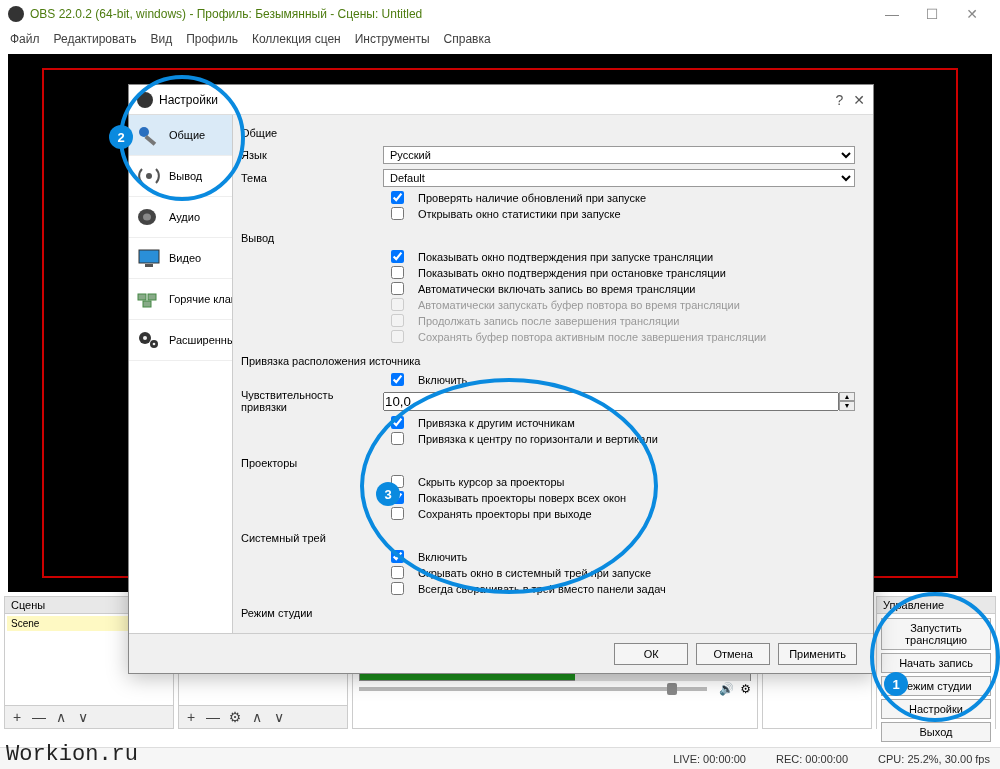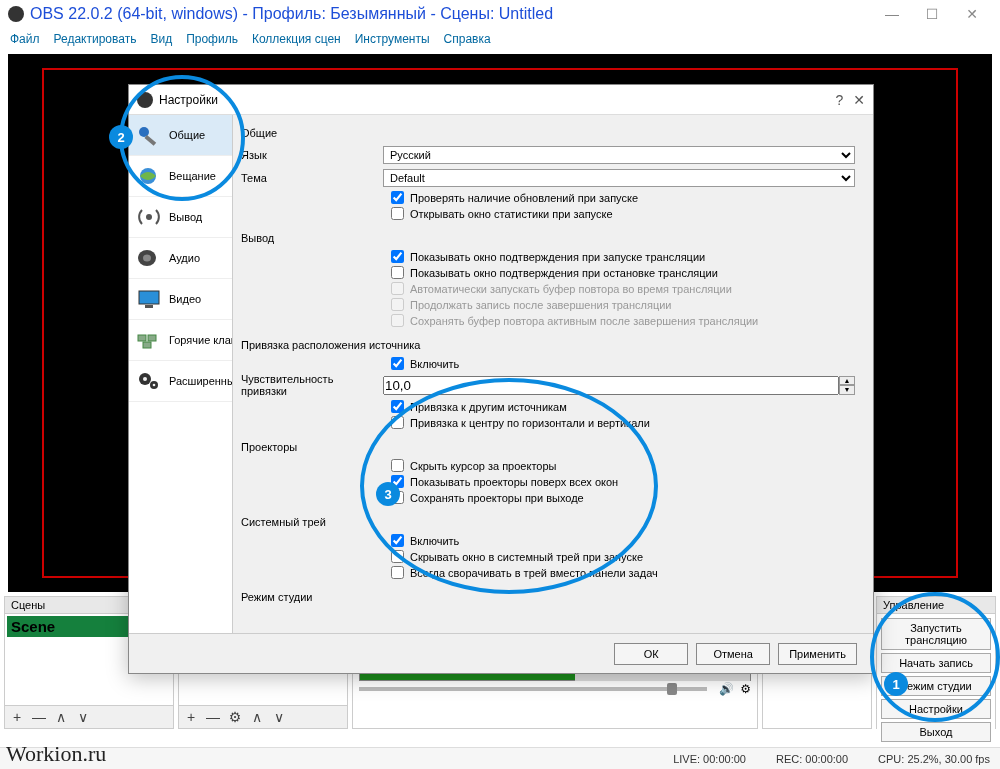--- a/index.html
+++ b/index.html
@@ -1,46 +1,46 @@
 <!DOCTYPE html>
 <html><head>
 <meta charset="utf-8">
 <style>
 * { box-sizing: border-box; margin: 0; padding: 0; font-family: "Segoe UI", Tahoma, sans-serif; }
 body { width: 1000px; height: 769px; background: #fff; position: relative; overflow: hidden; font-size: 12px; color: #000; }
 
 
 .titlebar { height: 28px; display: flex; align-items: center; padding: 0 8px; background: #fff; }
 .titlebar .obs-logo { width: 16px; height: 16px; border-radius: 50%; background: #333; margin-right: 6px; }
-.titlebar .title { color: #1d4ed8; font-size: 16px; }
+.titlebar .title { color: #4d7c0f; font-size: 12px; }
 .titlebar .win-controls { margin-left: auto; display: flex; gap: 0; }
 .titlebar .win-btn { width: 40px; height: 28px; display: flex; align-items: center; justify-content: center; color: #888; font-size: 14px; }
 
-.menubar { height: 22px; display: flex; align-items: center; gap: 14px; padding: 0 10px; color: #0369a1; font-size: 12px; }
+.menubar { height: 22px; display: flex; align-items: center; gap: 14px; padding: 0 10px; color: #404040; font-size: 12px; }
 .menubar span { cursor: default; }
 
 .main-area { position: absolute; left: 4px; right: 4px; top: 54px; bottom: 40px; }
 
 .preview { position: absolute; left: 4px; right: 4px; top: 0; height: 538px; background: #000; }
 .preview .red-frame { position: absolute; left: 34px; top: 14px; right: 34px; bottom: 14px; border: 2px solid #c00; }
 
 
 .panels { position: absolute; left: 0; right: 0; top: 542px; bottom: 0; display: flex; gap: 4px; }
 .panel { background: #f0f0f0; border: 1px solid #ccc; display: flex; flex-direction: column; }
 .panel-header { background: #e8e8e8; padding: 2px 6px; font-size: 11px; border-bottom: 1px solid #ccc; }
 .panel-body { flex: 1; background: #fff; position: relative; }
 
 .scenes-panel { width: 170px; }
 .sources-panel { width: 170px; }
 .mixer-panel { flex: 1; }
 .transitions-panel { width: 110px; }
 .controls-panel { width: 120px; }
 
 .scenes-panel .panel-body { padding: 2px; }
-.scene-item { padding: 2px 4px; background: #15803d; font-size: 15px; font-weight: bold; }
+.scene-item { padding: 2px 4px; background: #fef9c3; font-size: 10px; }
 
 .panel-footer { display: flex; align-items: center; gap: 6px; padding: 3px 4px; background: #f0f0f0; border-top: 1px solid #ccc; font-size: 14px; color: #444; }
 .panel-footer .ficon { width: 16px; text-align: center; }
 
 .mixer-panel .panel-body { padding: 4px 6px; }
 .mix-row { margin-bottom: 6px; }
 .mix-row .mix-head { display: flex; justify-content: space-between; font-size: 10px; color: #444; }
 .mix-row .meter { height: 10px; background: linear-gradient(to right, #1a8a1a 0%, #1a8a1a 60%, #c7c71f 75%, #c22 90%, #c22 100%); border: 1px solid #888; position: relative; }
 .mix-row .meter::after { content:""; position:absolute; right:0; top:-1px; bottom:-1px; width:45%; background:#ddd; }
 .mix-row .mix-foot { display: flex; justify-content: flex-end; gap: 6px; align-items: center; font-size: 12px; margin-top: 1px; }
@@ -74,32 +74,32 @@
 .group-title { font-size: 11px; font-weight: normal; padding: 4px 0 6px 0; }
 .form-row { display: flex; align-items: center; margin-bottom: 3px; min-height: 20px; }
 .form-label { width: 142px; text-align: left; padding-right: 8px; font-size: 11px; }
 .form-control { flex: 1; }
 .form-control select, .form-control input[type=number] { width: 100%; font-size: 11px; padding: 1px 2px; border: 1px solid #999; background: #fff; }
 .spin-wrap { display:flex; }
 .spin-wrap input { flex:1; }
 .spin-wrap .spins { width:16px; display:flex; flex-direction:column; }
 .spin-wrap .spins span { flex:1; border:1px solid #999; background:#eee; font-size:7px; text-align:center; line-height:7px; }
 
-.check-row { display: flex; align-items: center; gap: 6px; padding-left: 150px; margin-bottom: 3px; font-size: 11px; }
+.check-row { display: flex; align-items: center; gap: 14px; padding-left: 150px; margin-bottom: 3px; font-size: 11px; }
 .check-row input[type=checkbox] { width: 13px; height: 13px; }
 .check-row.disabled { color: #999; }
 
 .dialog-buttons { height: 40px; display: flex; align-items: center; justify-content: flex-end; gap: 8px; padding: 0 16px; border-top: 1px solid #ccc; background: #f0f0f0; }
 .dlg-btn { min-width: 74px; padding: 4px 10px; font-size: 11px; background: #f5f5f5; border: 1px solid #888; }
 
 
 .anno-circle { position: absolute; border: 4px solid #0a8adf; border-radius: 50%; pointer-events: none; }
 .anno-badge { position: absolute; width: 24px; height: 24px; border-radius: 50%; background: #0a8adf; color: #fff; font-size: 13px; display: flex; align-items: center; justify-content: center; pointer-events: none; font-weight:bold; }
 
-.watermark { position: absolute; left: 6px; bottom: 2px; font-size: 22px; color: #222; font-family: Liberation Serif, serif; }
+.watermark { position: absolute; left: 6px; bottom: 2px; font-size: 22px; color: #222; font-family: Liberation Mono, monospace; }
 
 
 svg { display:block; }
 </style>
 </head>
 <body>
 
 <div class="titlebar">
   <div class="obs-logo"></div>
   <div class="title">OBS 22.0.2 (64-bit, windows) - Профиль: Безымянный - Сцены: Untitled</div>
@@ -223,29 +223,20 @@
             <svg width="26" height="22">
               <circle cx="8" cy="8" r="5" fill="#2a6fbf"></circle>
               <rect x="11" y="11" width="12" height="4" fill="#777" transform="rotate(40 11 11)"></rect>
             </svg>
           </span>
         <span>Общие</span>
       </div>
       <div class="cat-item">
         <span class="cat-icon">
             <svg width="26" height="22">
-              <circle cx="12" cy="11" r="8" fill="#3a8fd8"></circle>
-              <path d="M4 11 Q12 3 20 11 Q12 19 4 11" fill="#6fb64a"></path>
-            </svg>
-          </span>
-        <span>Вещание</span>
-      </div>
-      <div class="cat-item">
-        <span class="cat-icon">
-            <svg width="26" height="22">
               <circle cx="13" cy="11" r="3" fill="#555"></circle>
               <path d="M6 4 A10 10 0 0 0 6 18" stroke="#555" fill="none" stroke-width="2"></path>
               <path d="M20 4 A10 10 0 0 1 20 18" stroke="#555" fill="none" stroke-width="2"></path>
             </svg>
           </span>
         <span>Вывод</span>
       </div>
       <div class="cat-item">
         <span class="cat-icon">
             <svg width="26" height="22">
@@ -311,20 +302,24 @@
 
       <div class="group">
         <div class="group-title">Вывод</div>
         <div class="check-row">
             <input type="checkbox" checked="" style="">
             <span>Показывать окно подтверждения при запуске трансляции</span>
           </div>
         <div class="check-row">
             <input type="checkbox" style="">
             <span>Показывать окно подтверждения при остановке трансляции</span>
+          </div>
+        <div class="check-row">
+            <input type="checkbox" style="">
+            <span>Автоматически включать запись во время трансляции</span>
           </div>
         <div class="check-row disabled">
             <input type="checkbox" disabled="" style="">
             <span>Автоматически запускать буфер повтора во время трансляции</span>
           </div>
         <div class="check-row disabled">
             <input type="checkbox" disabled="" style="">
             <span>Продолжать запись после завершения трансляции</span>
           </div>
         <div class="check-row disabled">

